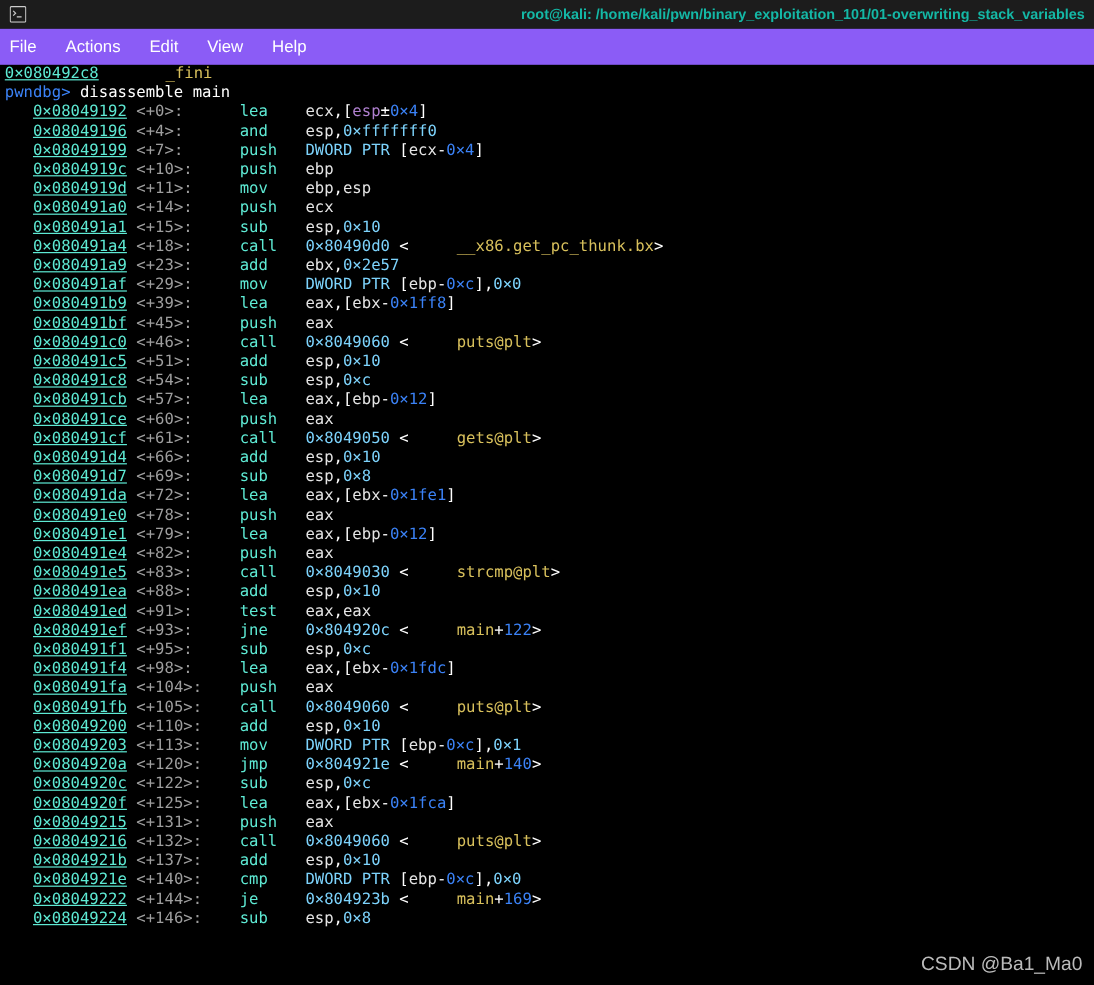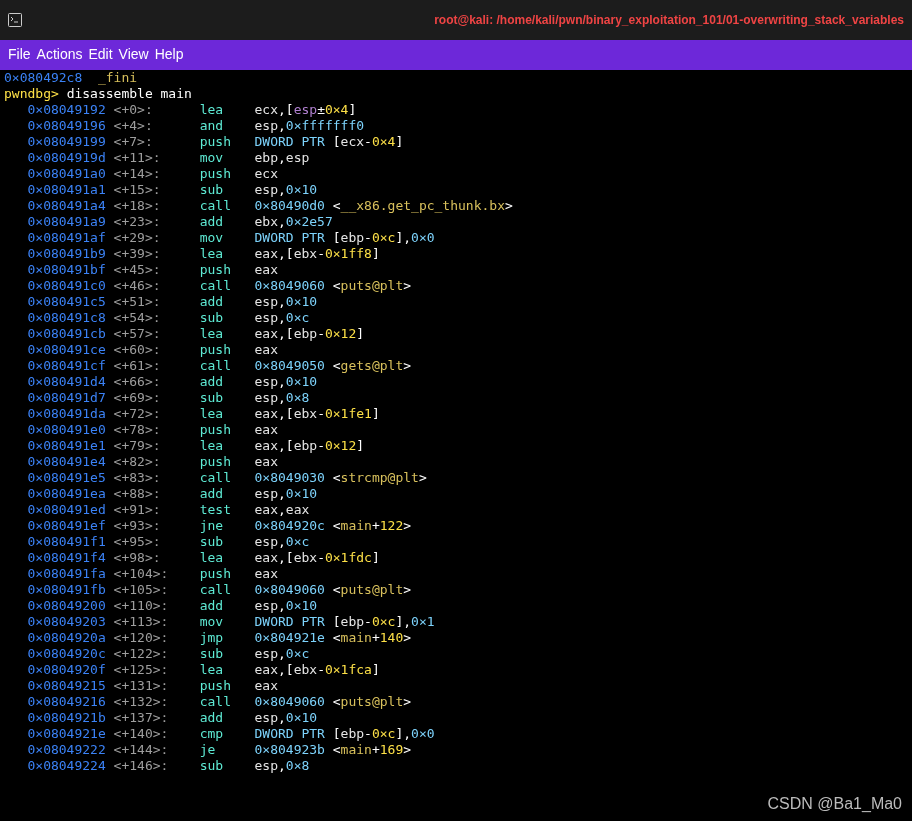--- a/index.html
+++ b/index.html
@@ -9,64 +9,64 @@
     font-size: 13px;
     color: #ffffff;
     width: 912px;
     height: 821px;
     overflow: hidden;
   }
   .titlebar {
     display: flex;
     align-items: center;
     background: #1c1c1c;
-    height: 40px;
+    height: 24px;
     padding: 0 8px;
-    color: #ef4444;
+    color: #14b8a6;
     font-family: sans-serif;
     font-size: 12px;
     font-weight: bold;
   }
   .titlebar .icon {
     width: 14px;
     height: 14px;
     margin-right: 6px;
     display: flex;
     align-items: center;
     justify-content: center;
   }
   .titlebar .title {
     flex: 1;
     text-align: right;
     white-space: nowrap;
   }
   .menubar {
     display: flex;
-    background: #6d28d9;
+    background: #8b5cf6;
     padding: 6px 8px 8px 8px;
-    gap: 6px;
+    gap: 24px;
     color: #ffffff;
     font-family: sans-serif;
     font-size: 14px;
   }
   .menubar .menu-item { cursor: pointer; }
   .terminal {
     padding: 0 4px;
     line-height: 16px;
     font-size: 13px;
   }
   .line { white-space: pre; }
-  .blue { color: #3b82f6; }
-  .red { color: #fde047; }
+  .blue { color: #5eead4; text-decoration: underline; }
+  .red { color: #3b82f6; }
   .white { color: #ffffff; }
   .grey { color: #9e9e9e; }
   .green { color: #5eead4; }
   .orange { color: #e5e5e5; }
   .cyan { color: #7dd3fc; }
-  .yellow { color: #d8c05c; }
+  .yellow { color: #d8c05c; margin-left: 40px; }
   .purple { color: #b080d0; }
   .watermark {
     position: absolute;
     bottom: 8px;
     right: 10px;
     font-family: sans-serif;
     font-size: 16px;
     color: #bbbbbb;
   }
 </style>
@@ -91,20 +91,21 @@
   <span class="menu-item">View</span>
   <span class="menu-item">Help</span>
 </div>
 
 <div class="terminal" id="terminal">
     <div class="line"><span class="blue">0×080492c8</span><span class="white">  </span><span class="yellow">_fini</span></div>
     <div class="line"><span class="red">pwndbg&gt;</span><span class="white"> </span><span class="white">disassemble main</span></div>
     <div class="line"><span class="white">   </span><span class="blue">0×08049192</span><span class="white"> </span><span class="grey">&lt;+0&gt;:   </span><span class="white">   </span><span class="green">lea    </span><span class="orange">ecx</span><span class="white">,[</span><span class="purple">esp</span><span class="white">±</span><span class="red">0×4</span><span class="white">]</span></div>
     <div class="line"><span class="white">   </span><span class="blue">0×08049196</span><span class="white"> </span><span class="grey">&lt;+4&gt;:   </span><span class="white">   </span><span class="green">and    </span><span class="orange">esp</span><span class="white">,</span><span class="cyan">0×fffffff0</span></div>
     <div class="line"><span class="white">   </span><span class="blue">0×08049199</span><span class="white"> </span><span class="grey">&lt;+7&gt;:   </span><span class="white">   </span><span class="green">push   </span><span class="cyan">DWORD PTR </span><span class="white">[</span><span class="orange">ecx</span><span class="white">-</span><span class="red">0×4</span><span class="white">]</span></div>
+    <div class="line"><span class="white">   </span><span class="blue">0×0804919c</span><span class="white"> </span><span class="grey">&lt;+10&gt;:  </span><span class="white">   </span><span class="green">push   </span><span class="orange">ebp</span></div>
     <div class="line"><span class="white">   </span><span class="blue">0×0804919d</span><span class="white"> </span><span class="grey">&lt;+11&gt;:  </span><span class="white">   </span><span class="green">mov    </span><span class="orange">ebp</span><span class="white">,</span><span class="orange">esp</span></div>
     <div class="line"><span class="white">   </span><span class="blue">0×080491a0</span><span class="white"> </span><span class="grey">&lt;+14&gt;:  </span><span class="white">   </span><span class="green">push   </span><span class="orange">ecx</span></div>
     <div class="line"><span class="white">   </span><span class="blue">0×080491a1</span><span class="white"> </span><span class="grey">&lt;+15&gt;:  </span><span class="white">   </span><span class="green">sub    </span><span class="orange">esp</span><span class="white">,</span><span class="cyan">0×10</span></div>
     <div class="line"><span class="white">   </span><span class="blue">0×080491a4</span><span class="white"> </span><span class="grey">&lt;+18&gt;:  </span><span class="white">   </span><span class="green">call   </span><span class="cyan">0×80490d0</span><span class="white"> &lt;</span><span class="yellow">__x86.get_pc_thunk.bx</span><span class="white">&gt;</span></div>
     <div class="line"><span class="white">   </span><span class="blue">0×080491a9</span><span class="white"> </span><span class="grey">&lt;+23&gt;:  </span><span class="white">   </span><span class="green">add    </span><span class="orange">ebx</span><span class="white">,</span><span class="cyan">0×2e57</span></div>
     <div class="line"><span class="white">   </span><span class="blue">0×080491af</span><span class="white"> </span><span class="grey">&lt;+29&gt;:  </span><span class="white">   </span><span class="green">mov    </span><span class="cyan">DWORD PTR </span><span class="white">[</span><span class="orange">ebp</span><span class="white">-</span><span class="red">0×c</span><span class="white">],</span><span class="cyan">0×0</span></div>
     <div class="line"><span class="white">   </span><span class="blue">0×080491b9</span><span class="white"> </span><span class="grey">&lt;+39&gt;:  </span><span class="white">   </span><span class="green">lea    </span><span class="orange">eax</span><span class="white">,[</span><span class="orange">ebx</span><span class="white">-</span><span class="red">0×1ff8</span><span class="white">]</span></div>
     <div class="line"><span class="white">   </span><span class="blue">0×080491bf</span><span class="white"> </span><span class="grey">&lt;+45&gt;:  </span><span class="white">   </span><span class="green">push   </span><span class="orange">eax</span></div>
     <div class="line"><span class="white">   </span><span class="blue">0×080491c0</span><span class="white"> </span><span class="grey">&lt;+46&gt;:  </span><span class="white">   </span><span class="green">call   </span><span class="cyan">0×8049060</span><span class="white"> &lt;</span><span class="yellow">puts@plt</span><span class="white">&gt;</span></div>
     <div class="line"><span class="white">   </span><span class="blue">0×080491c5</span><span class="white"> </span><span class="grey">&lt;+51&gt;:  </span><span class="white">   </span><span class="green">add    </span><span class="orange">esp</span><span class="white">,</span><span class="cyan">0×10</span></div>

